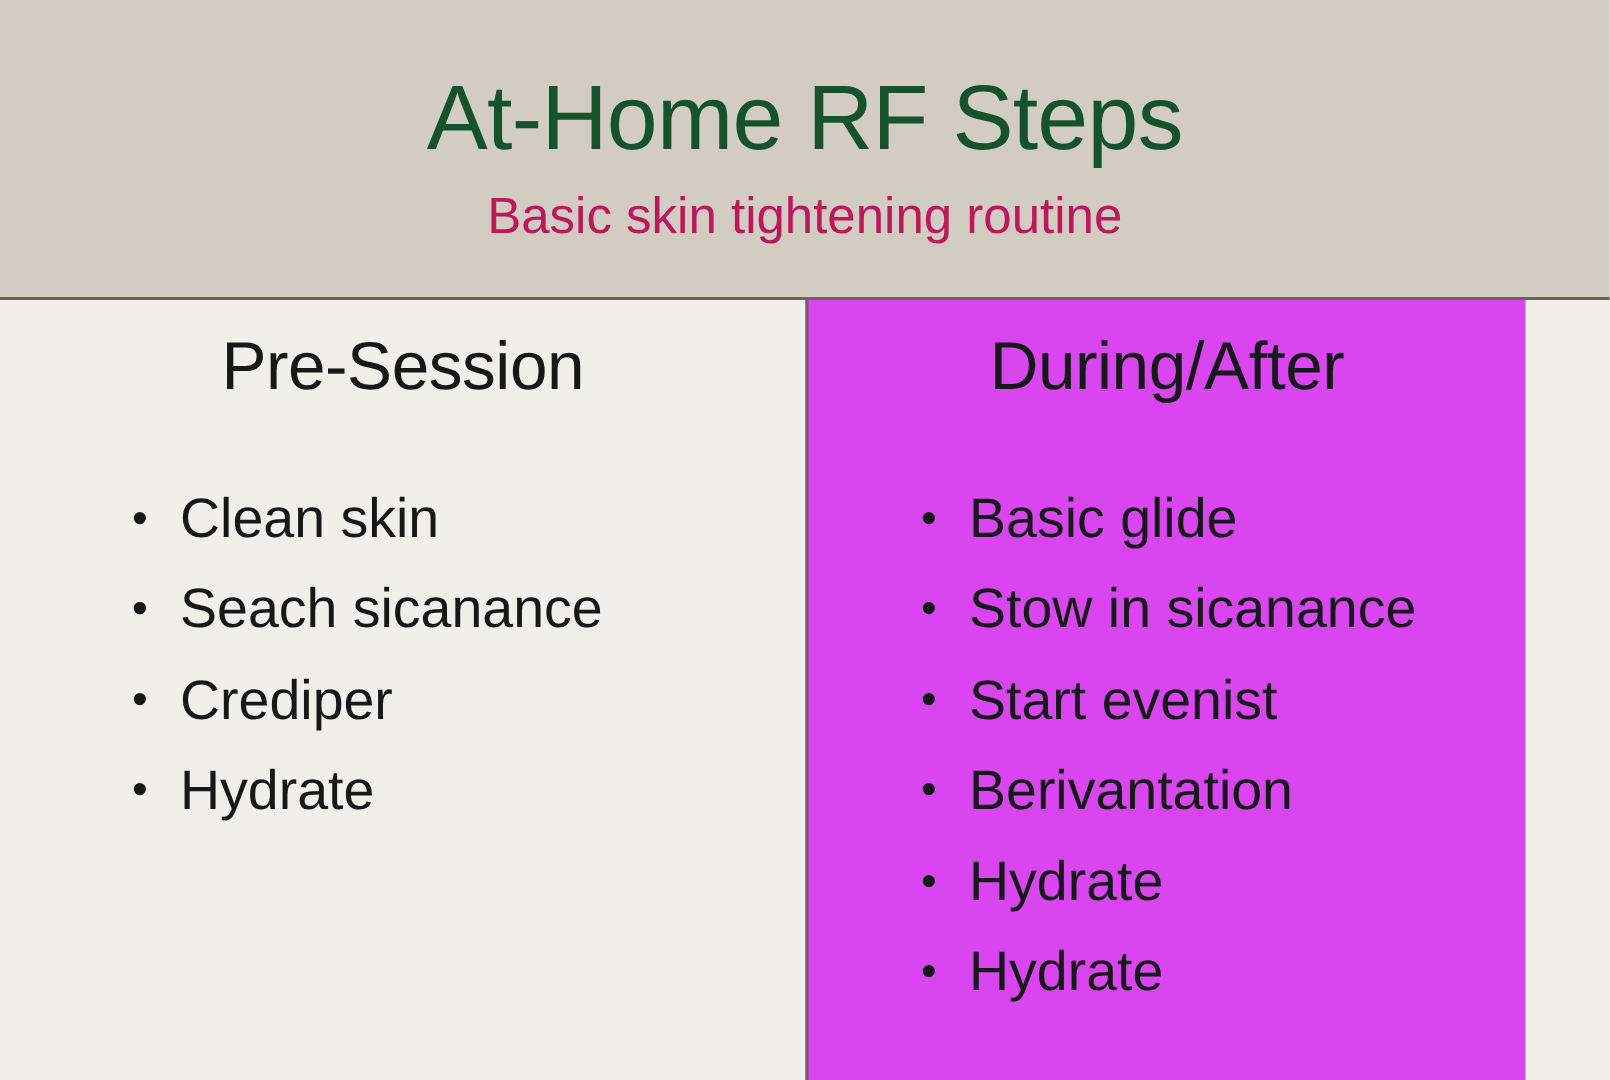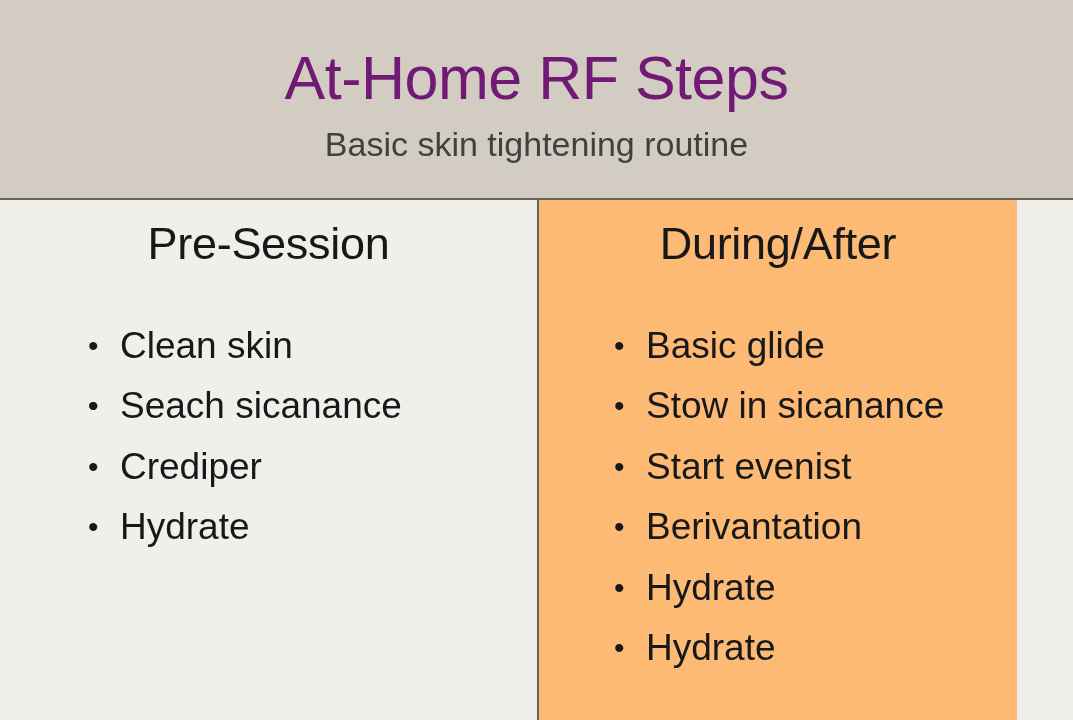--- a/index.html
+++ b/index.html
@@ -39,32 +39,32 @@
     border-bottom: 2px solid #6c6458;
   }
 
   .header-title {
     margin: 0;
     padding-top: 46px;
     font-size: 61px;
     font-weight: 400;
     letter-spacing: -0.5px;
     line-height: 1.05;
-    color: #701a75;
+    color: #14532d;
     text-align: center;
     white-space: nowrap;
   }
 
   .header-subtitle {
     margin: 0;
     padding-top: 16px;
     font-size: 34px;
     font-weight: 400;
     line-height: 1.1;
-    color: #404040;
+    color: #be185d;
     text-align: center;
     white-space: nowrap;
   }
 
   
   .columns {
     position: relative;
     flex: 1 1 auto;
     display: flex;
     flex-direction: row;
@@ -81,21 +81,21 @@
     min-width: 0;
   }
 
   .column-left {
     width: 537px;
     background: #f1efea;
   }
 
   .column-right {
     width: 480px;
-    background: #fdba74;
+    background: #d946ef;
     border-left: 2px solid #6c6458;
   }
 
   .column-heading {
     margin: 0;
     padding-top: 18px;
     font-size: 45px;
     font-weight: 400;
     letter-spacing: -0.3px;
     line-height: 1.15;

